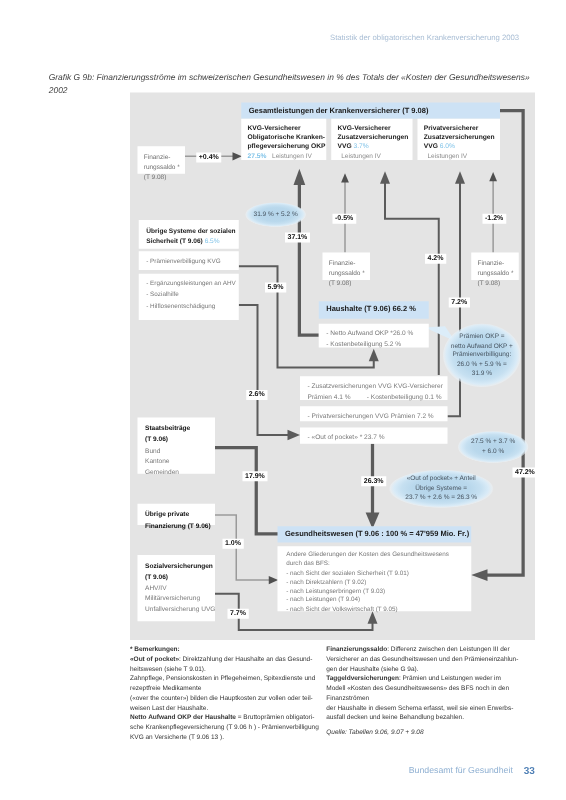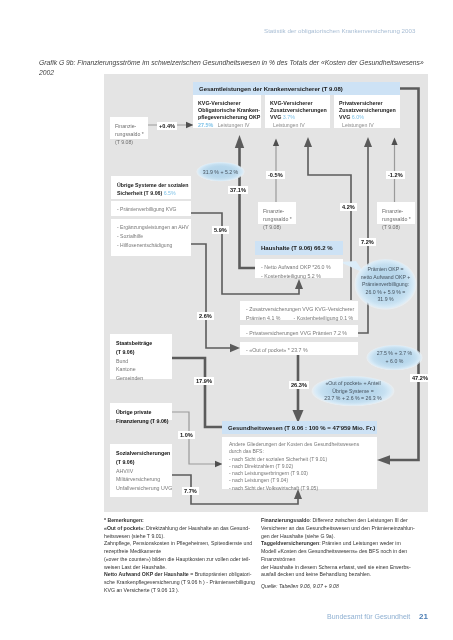--- a/index.html
+++ b/index.html
@@ -295,14 +295,14 @@
       <div>Versicherer an das Gesundheitswesen und den Prämieneinzahlun-</div>
       <div>gen der Haushalte (siehe G 9a).</div>
       <div><b>Taggeldversicherungen</b>: Prämien und Leistungen weder im</div>
       <div>Modell «Kosten des Gesundheitswesens» des BFS noch in den</div>
       <div>Finanzströmen</div>
       <div>der Haushalte in diesem Schema erfasst, weil sie einen Erwerbs-</div>
       <div>ausfall decken und keine Behandlung bezahlen.</div>
     </div>
   <div class="src">Quelle: Tabellen 9.06, 9.07 + 9.08</div>
   <div class="footer">Bundesamt für Gesundheit</div>
-  <div class="pageno">21</div>
+  <div class="pageno">33</div>
 </div>
 
 </body></html>

